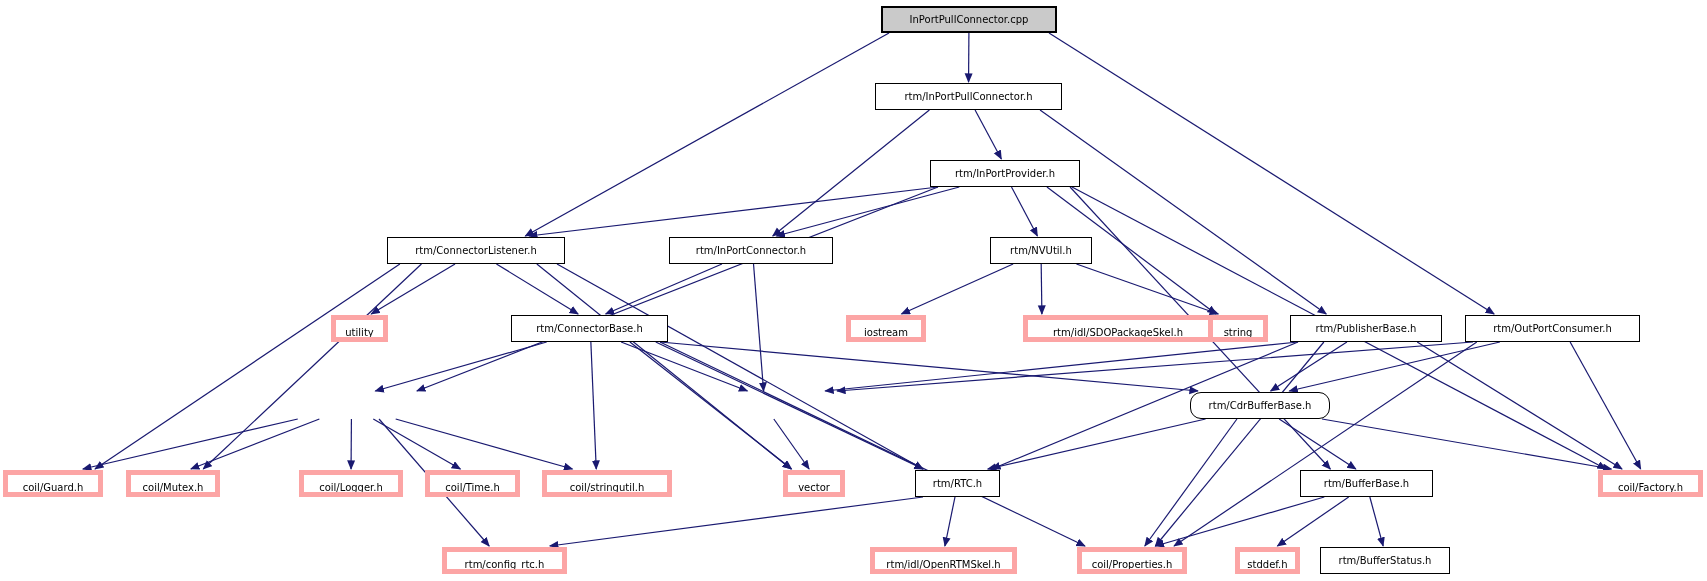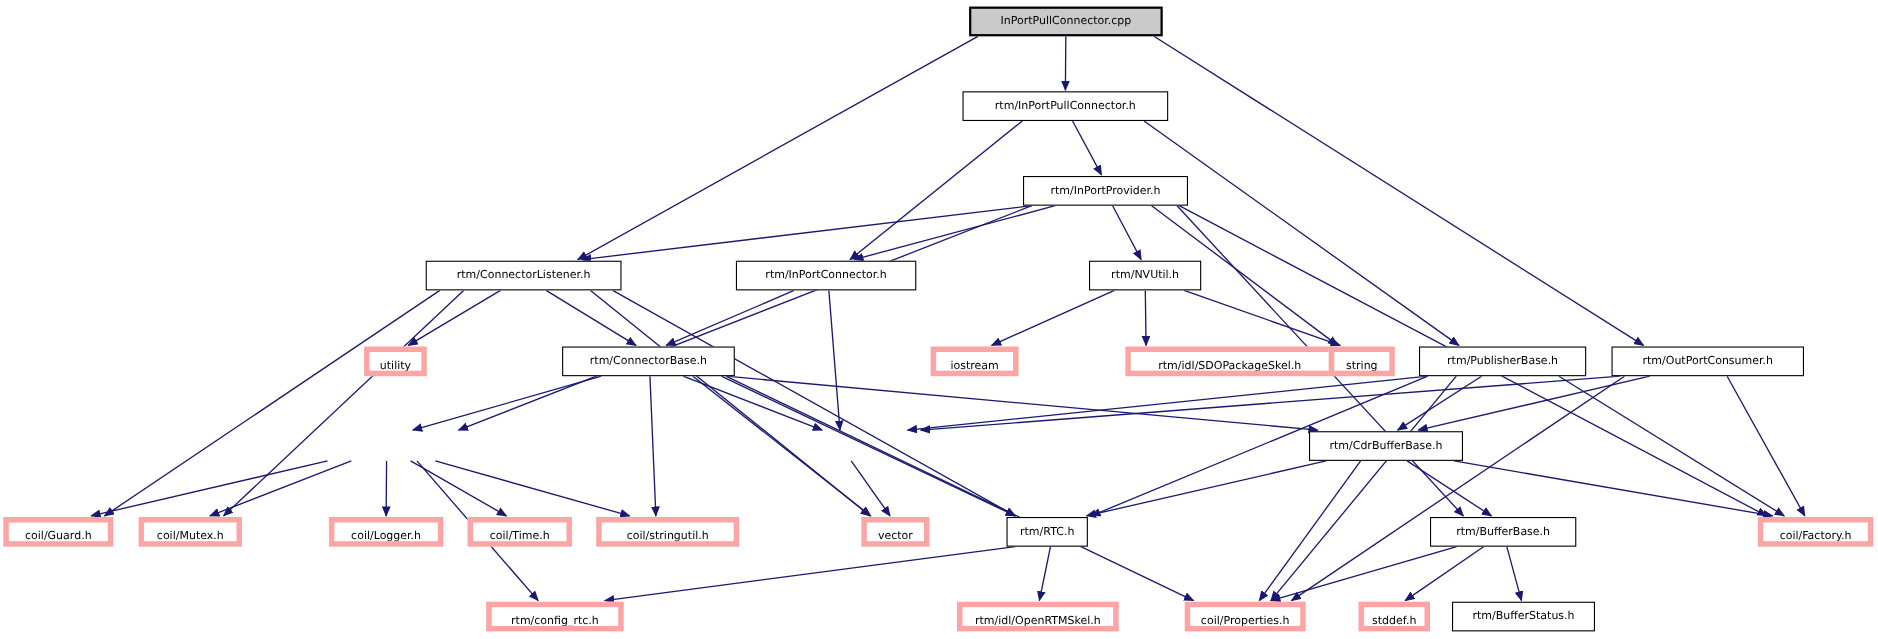--- a/index.html
+++ b/index.html
@@ -103,28 +103,28 @@
     <div class="node doc" style="left: 387px; top: 237px; width: 178px;">rtm/ConnectorListener.h</div>
     <div class="node doc" style="left: 669px; top: 237px; width: 164px;">rtm/InPortConnector.h</div>
     <div class="node doc" style="left: 990px; top: 237px; width: 102px;">rtm/NVUtil.h</div>
     <div class="node ext" style="left: 331px; top: 315px; width: 57px;">utility</div>
     <div class="node doc" style="left: 511px; top: 315px; width: 157px;">rtm/ConnectorBase.h</div>
     <div class="node ext" style="left: 846px; top: 315px; width: 80px;">iostream</div>
     <div class="node ext" style="left: 975px; top: 315px; width: 190px; margin-left: 48px;">rtm/idl/SDOPackageSkel.h</div>
     <div class="node ext" style="left: 1208px; top: 315px; width: 60px;">string</div>
     <div class="node doc" style="left: 1290px; top: 315px; width: 152px;">rtm/PublisherBase.h</div>
     <div class="node doc" style="left: 1465px; top: 315px; width: 175px;">rtm/OutPortConsumer.h</div>
-    <div class="node doc" style="left: 1190px; top: 392px; width: 140px;">rtm/CdrBufferBase.h</div>
+    <div class="node doc" style="left: 1190px; top: 392px; width: 140px; border-radius: 11px;">rtm/CdrBufferBase.h</div>
     <div class="node ext" style="left: 3px; top: 470px; width: 100px;">coil/Guard.h</div>
     <div class="node ext" style="left: 126px; top: 470px; width: 94px;">coil/Mutex.h</div>
     <div class="node ext" style="left: 299px; top: 470px; width: 104px;">coil/Logger.h</div>
     <div class="node ext" style="left: 425px; top: 470px; width: 95px;">coil/Time.h</div>
     <div class="node ext" style="left: 542px; top: 470px; width: 130px;">coil/stringutil.h</div>
     <div class="node ext" style="left: 783px; top: 470px; width: 62px;">vector</div>
-    <div class="node doc" style="left: 915px; top: 470px; width: 74px;">rtm/RTC.h</div>
+    <div class="node doc" style="left: 915px; top: 470px; width: 85px;">rtm/RTC.h</div>
     <div class="node doc" style="left: 1300px; top: 470px; width: 133px;">rtm/BufferBase.h</div>
     <div class="node ext" style="left: 1598px; top: 470px; width: 105px;">coil/Factory.h</div>
     <div class="node ext" style="left: 442px; top: 547px; width: 125px;">rtm/config_rtc.h</div>
     <div class="node ext" style="left: 870px; top: 547px; width: 147px;">rtm/idl/OpenRTMSkel.h</div>
     <div class="node ext" style="left: 1077px; top: 547px; width: 110px;">coil/Properties.h</div>
     <div class="node ext" style="left: 1235px; top: 547px; width: 65px;">stddef.h</div>
     <div class="node doc" style="left: 1320px; top: 547px; width: 130px;">rtm/BufferStatus.h</div>
   </div>
 
 </body></html>

